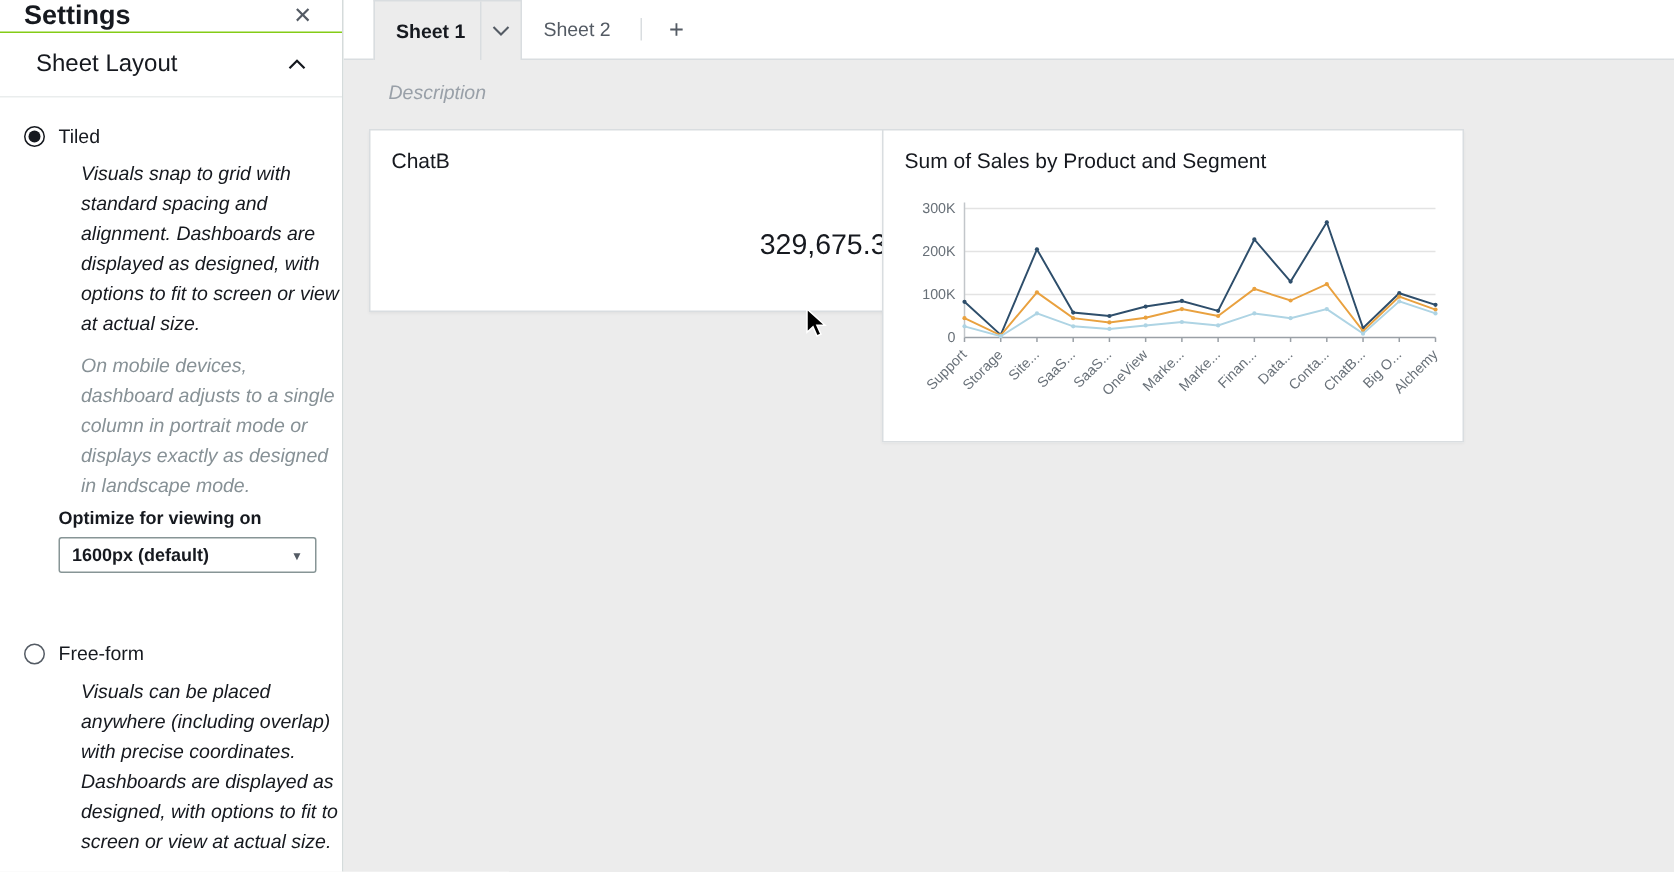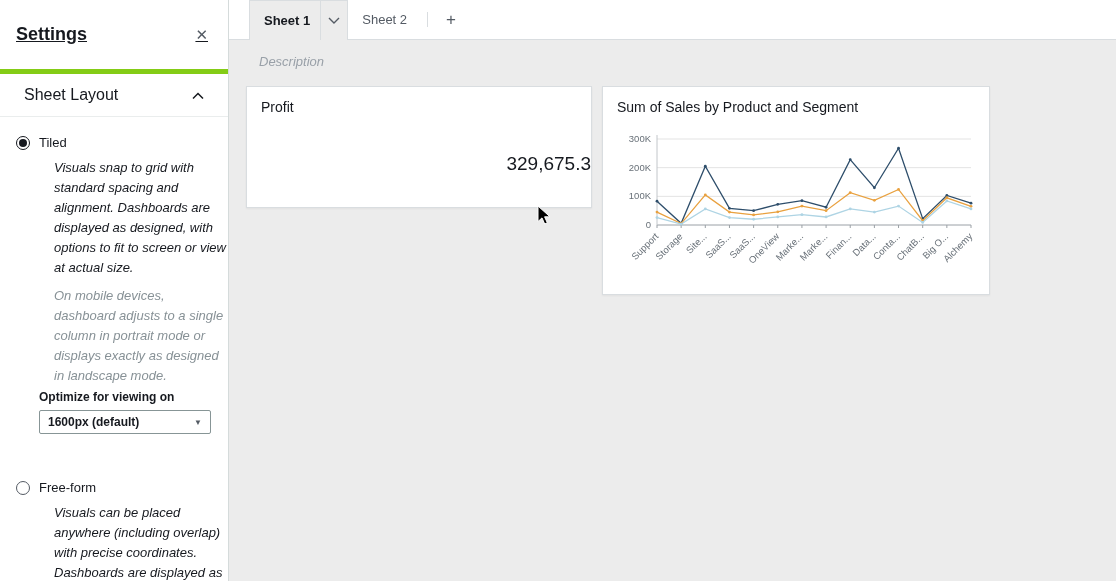--- a/index.html
+++ b/index.html
@@ -1,21 +1,21 @@
 <!DOCTYPE html>
 <html><head>
 <meta charset="utf-8">
 <style>
   * { margin:0; padding:0; box-sizing:border-box; }
   html,body { width:1116px; height:581px; }
   body { font-family:"Liberation Sans", sans-serif; background:#fff; position:relative; overflow:hidden; color:#16191f; }
 
   
   .sidebar { position:absolute; left:0; top:0; width:229px; height:100%; background:#fff; border-right:1px solid #d5dbdb; z-index:2; }
-  .panel-header { display:flex; align-items:center; justify-content:space-between; padding:24px 16px; border-bottom:5px solid #84cc16;text-decoration:underline; }
+  .panel-header { display:flex; align-items:center; justify-content:space-between; padding:0 16px; border-bottom:1px solid #84cc16; }
   .panel-title { font-size:18px; font-weight:700; }
   .close-btn { font-size:15px; color:#545b64; cursor:pointer; padding:2px 4px; line-height:1; }
   .section-header { display:flex; align-items:center; justify-content:space-between; padding:12px 24px; border-bottom:1px solid #eaeded; cursor:pointer; }
   .section-title { font-size:16px; font-weight:400; }
   .section-body { padding:18px 16px 0 16px; }
   .radio-row { display:flex; align-items:center; gap:9px; cursor:pointer; font-size:13px; }
   .radio { width:14px; height:14px; border-radius:50%; border:1px solid #545b64; position:relative; flex:0 0 auto; background:#fff; }
   .radio.checked { border-color:#16191f; }
   .radio.checked::after { content:""; position:absolute; left:2px; top:2px; width:8px; height:8px; border-radius:50%; background:#16191f; }
   .desc { margin:8px 0 0 38px; width:174px; font-size:13px; line-height:20px; color:#16191f;font-style:italic; }
@@ -35,21 +35,21 @@
   .tab-caret { border-left:1px solid #d9dde0; padding:0 7px; height:100%; display:flex; align-items:center; }
   .tab-divider { width:1px; background:#d9dde0; margin:12px 6px; }
   .add-tab { display:flex; align-items:center; padding:0 12px; font-size:17px; color:#545b64; cursor:pointer; }
 
   .canvas { flex:1; background:#ececec; position:relative; }
   .description-placeholder { position:absolute; left:30px; top:14px; font-size:13px; font-style:italic; color:#99a0a8; cursor:text; }
   .card { position:absolute; background:#fff; border:1px solid #d9dde0; box-shadow:0 1px 2px rgba(0,0,0,0.05); }
   .card-title { font-size:14px; color:#16191f; padding:12px 14px 4px 14px; white-space:nowrap; overflow:hidden; }
   .profit-card { left:17px; top:46px; width:346px; height:122px; }
   .kpi-value { text-align:right; font-size:19px; margin-top:34px; color:#16191f; }
-  .chart-card { left:373px; top:46px; width:388px; height:209px; }
+  .chart-card { left:359px; top:46px; width:388px; height:209px; }
   .chart-card svg { display:block; margin:2px 10px 0 10px; }
 
   .cursor { position:absolute; left:537px; top:205px; z-index:9; pointer-events:none; }
 </style>
 </head>
 <body>
 
 <aside class="sidebar">
   <div class="panel-header">
     <div class="panel-title">Settings</div>
@@ -99,21 +99,21 @@
       <span>Sheet 2</span>
     </div>
     <div class="tab-divider"></div>
     <div class="add-tab">+</div>
   </div>
 
   <div class="canvas">
     <div class="description-placeholder">Description</div>
 
     <div class="card profit-card">
-      <div class="card-title">Profit</div>
+      <div class="card-title">ChatB</div>
       <div class="kpi-value">329,675.3</div>
     </div>
 
     <div class="card chart-card">
       <div class="card-title">Sum of Sales by Product and Segment</div>
       <svg id="sales-chart-svg" width="366" height="168" viewBox="0 0 366 168">
           <line x1="44" y1="104" x2="358" y2="104" stroke="#9aa0a6" stroke-width="1"></line>
           <text x="38" y="107" text-anchor="end" fill="#687078" font-size="9.5" font-family="&quot;Liberation Sans&quot;, sans-serif">0</text>
           <line x1="44" y1="75.33333333333334" x2="358" y2="75.33333333333334" stroke="#e3e3e3" stroke-width="1"></line>
           <text x="38" y="78.33333333333334" text-anchor="end" fill="#687078" font-size="9.5" font-family="&quot;Liberation Sans&quot;, sans-serif">100K</text>

